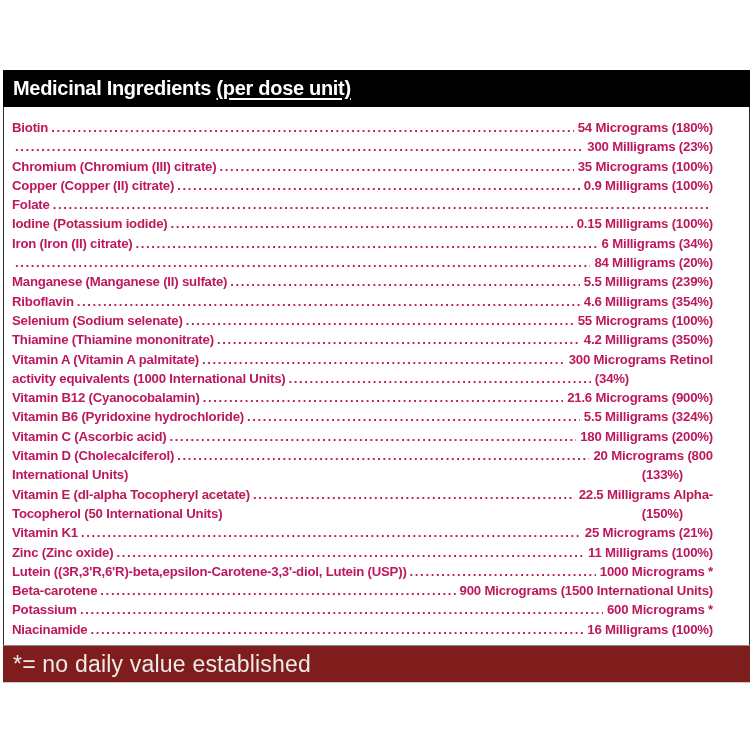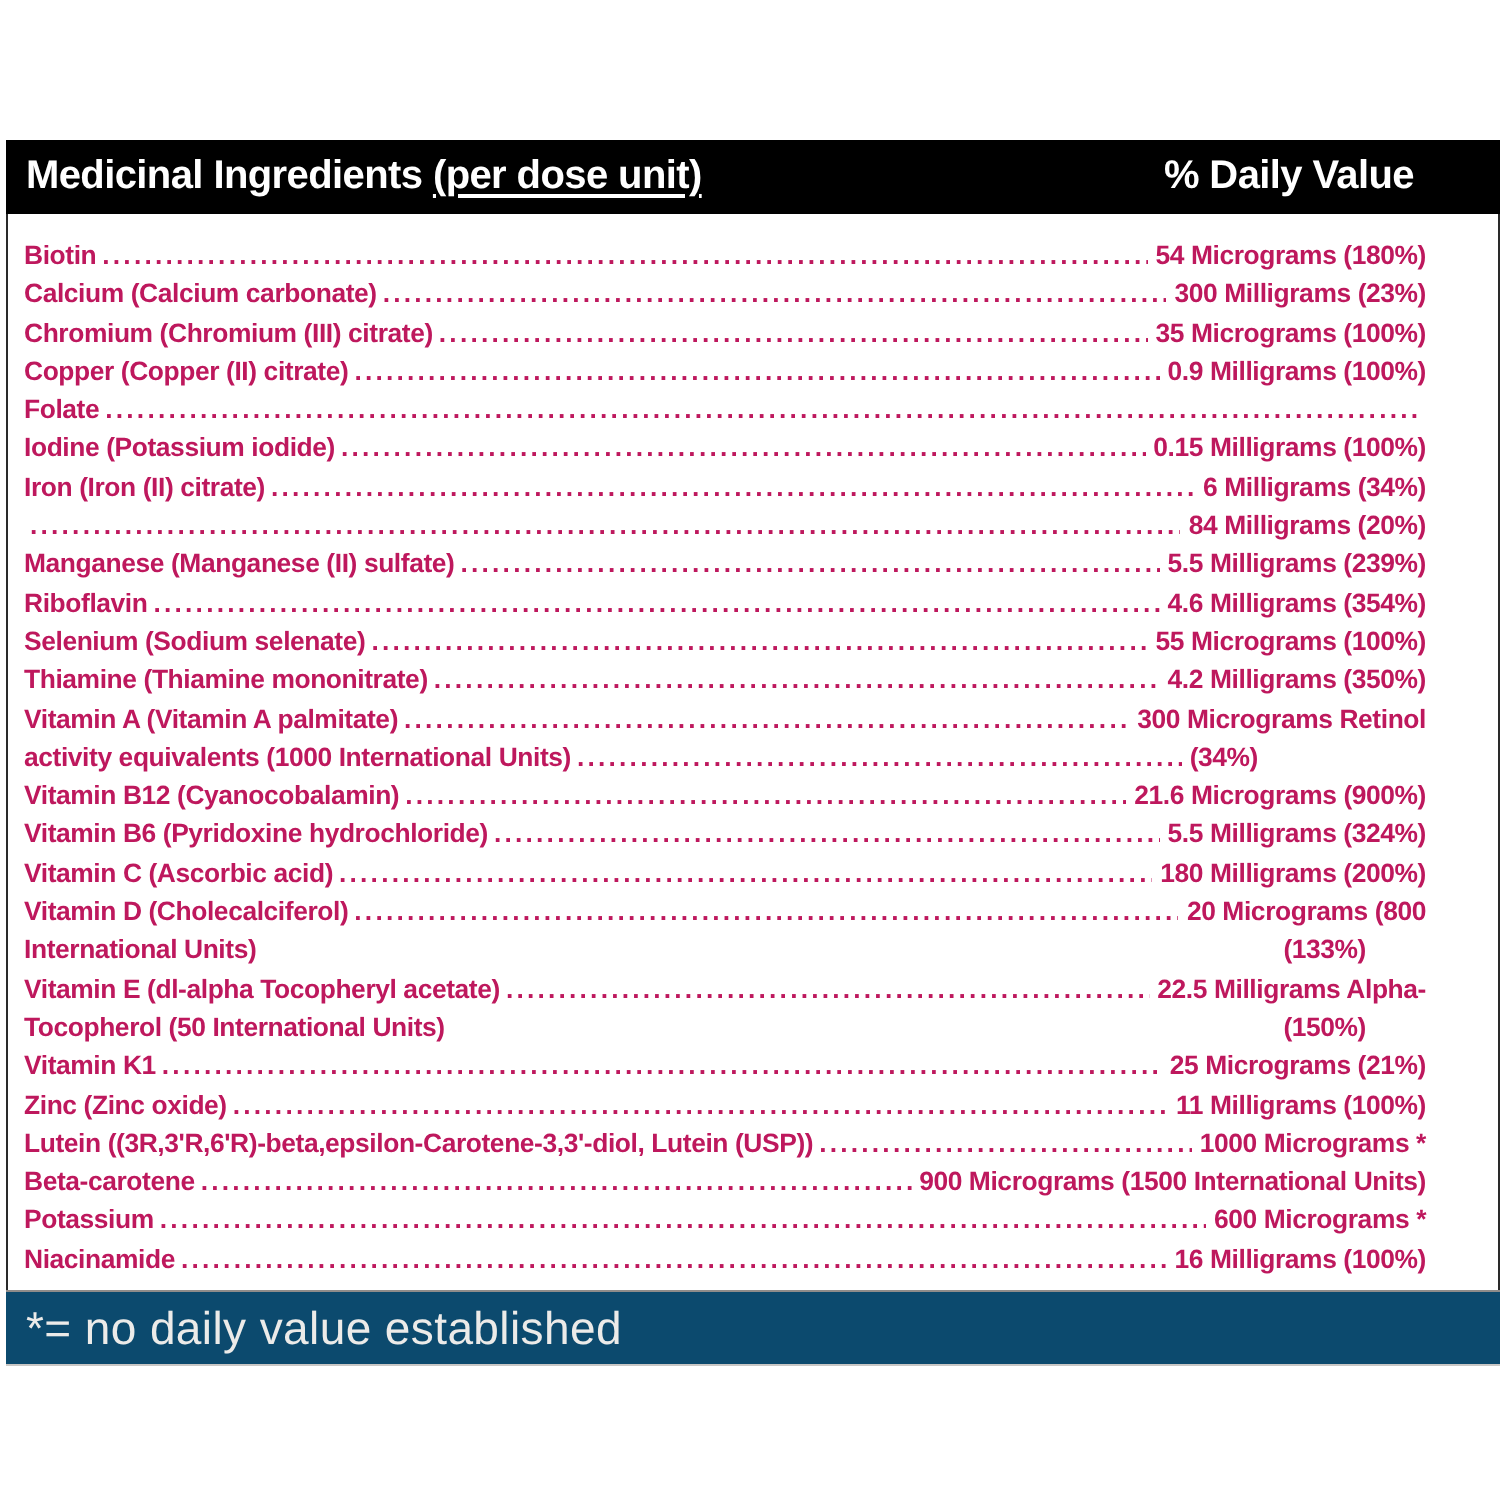--- a/index.html
+++ b/index.html
@@ -59,51 +59,49 @@
     letter-spacing: 1.6px;
     min-width: 6px;
   }
   .lead.blank { visibility: hidden; }
   .val { flex: 0 0 auto; }
   .sp-sm { flex: 0 0 30px; }
   .sp-lg { flex: 0 0 84px; }
   .footer-bar {
     box-sizing: border-box;
     height: 38px;
-    background: #0c4a6e;
+    background: #7f1d1d;
     border-top: 1px solid #8f8c8a;
     border-bottom: 1px solid #c9c7c5;
     color: #ecebe9;
     display: flex;
     align-items: center;
     padding: 0 10px;
     font-size: 23px;
     font-weight: normal;
     letter-spacing: 0.2px;
   }
 </style>
 </head>
 <body>
 
 <div class="page">
   <div class="label-panel">
 
     <div class="header-bar">
       <span class="header-left"><span>Medicinal Ingredients </span><span class="underlined">(per dose unit)</span></span>
-      <span class="header-right">% Daily Value</span>
     </div>
 
     <div class="table-body">
         <div class="line">
           <span class="nm">Biotin</span>
           <span class="lead">....................................................................................................................................................................................................................................................................................................................................................................................................................................</span>
           <span class="val">54 Micrograms (180%)</span>
         </div>
         <div class="line">
-          <span class="nm">Calcium (Calcium carbonate)</span>
           <span class="lead">....................................................................................................................................................................................................................................................................................................................................................................................................................................</span>
           <span class="val">300 Milligrams (23%)</span>
         </div>
         <div class="line">
           <span class="nm">Chromium (Chromium (III) citrate)</span>
           <span class="lead">....................................................................................................................................................................................................................................................................................................................................................................................................................................</span>
           <span class="val">35 Micrograms (100%)</span>
         </div>
         <div class="line">
           <span class="nm">Copper (Copper (II) citrate)</span>

